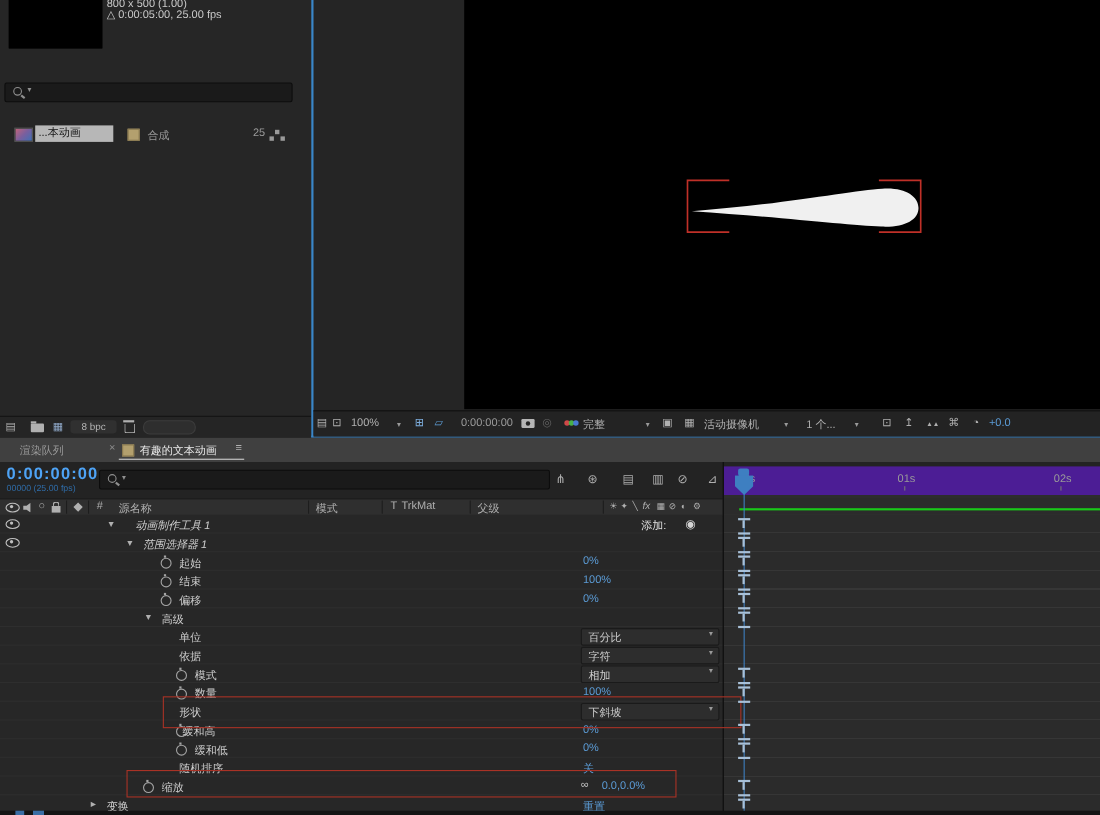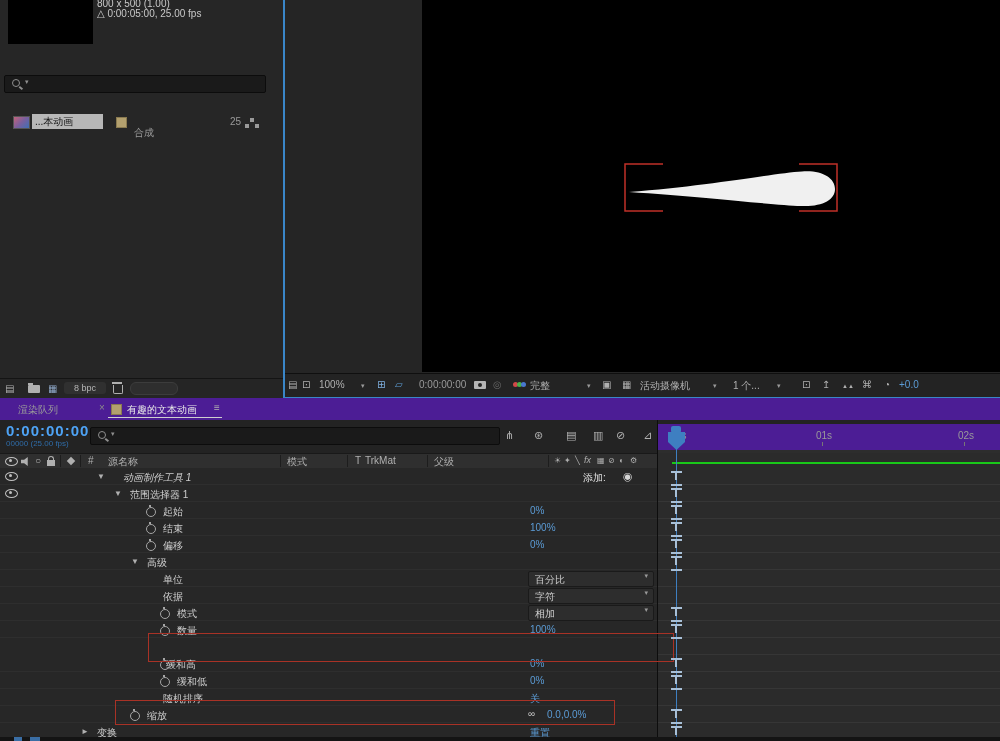--- a/index.html
+++ b/index.html
@@ -44,21 +44,21 @@
           border-left:2px solid #3a86c8;border-bottom:2px solid #3a86c8;}
   .comp-area{position:absolute;left:137px;top:0;width:578px;height:372px;background:#000;}
   .viewer-toolbar{position:absolute;left:0;top:373px;width:715px;height:23px;background:#232323;border-top:1px solid #0f0f0f;}
   .vt{position:absolute;top:5px;color:#b0b0b0;font-size:10px;}
   .vt-caret{color:#9a9a9a;font-size:7px;top:8px;}
   .icon-cam{position:absolute;top:7px;width:12px;height:8px;background:#b5b5b5;border-radius:1px;}
   .icon-cam::after{content:"";position:absolute;left:4px;top:2px;width:4px;height:4px;border-radius:50%;background:#232323;}
   .rgb-dot{position:absolute;top:8px;width:5px;height:5px;border-radius:50%;}
   
   .timeline{position:absolute;left:0;top:398px;width:1000px;height:343px;background:#262626;}
-  .tl-tabs{position:absolute;left:0;top:0;width:1000px;height:22px;background:#4c1d95;border-bottom:1px solid #101010;}
+  .tl-tabs{position:absolute;left:0;top:0;width:1000px;height:22px;background:#404040;border-bottom:1px solid #101010;}
   .tab-underline{position:absolute;left:108px;top:19px;width:114px;height:1px;background:#cfcfcf;}
   .tl-toolbar{position:absolute;left:0;top:22px;width:1000px;height:33px;background:#232323;}
   .tl-timecode{position:absolute;left:6px;top:2px;font-size:15px;font-weight:bold;color:#4ea3f5;letter-spacing:1px;}
   .tl-timecode-sub{position:absolute;left:6px;top:19px;font-size:8px;color:#2f6ca8;}
   .tl-search{position:absolute;left:90px;top:7px;width:408px;height:16px;background:#1a1a1a;border:1px solid #0c0c0c;border-radius:2px;}
   .tlt-ic{position:absolute;top:9px;color:#b0b0b0;font-size:11px;}
   .tl-header{position:absolute;left:0;top:55px;width:657px;height:15px;background:#2f2f2f;
              border-top:1px solid #191919;border-bottom:1px solid #191919;color:#b0b0b0;}
   .hdr-sep{position:absolute;top:1px;width:1px;height:12px;background:#1d1d1d;}
   .icon-eye{position:absolute;left:5px;top:5px;width:11px;height:7px;border:1px solid #c0c0c0;border-radius:50%;}
@@ -113,21 +113,21 @@
     <div class="proj-search">
       <span class="mag"></span>
       <span class="mag-caret">▾</span>
     </div>
 
 
     <div class="proj-row">
       <span class="comp-thumb-ic"></span>
       <span class="proj-name-sel">...本动画</span>
       <span class="label-swatch" style="left:116px;top:3px"></span>
-      <span class="abs" style="left:134px;top:12px;color:#9a9a9a">合成</span>
+      <span class="abs" style="left:134px;top:2px;color:#9a9a9a">合成</span>
       <span class="abs" style="left:230px;top:2px;color:#9a9a9a">25</span>
       <span class="usage-ic"></span>
     </div>
 
     <div class="proj-toolbar">
       <span class="tb-glyph" style="left:5px;top:4px">▤</span>
       <span class="icon-folder" style="left:28px;top:6px"></span>
       <span class="tb-glyph" style="left:48px;top:4px;color:#8fa8c8">▦</span>
       <span class="bpc-btn">8 bpc</span>
       <span class="icon-trash" style="left:113px;top:6px"></span>
@@ -243,21 +243,21 @@
     <div class="tl-rows" id="tl-rows">
         <div class="tl-row" style="top: 0px;">
           <span class="icon-eye" style="top: 4px;"></span>
           <span class="twirl" style="left: 97px;">▼</span>
           <span class="tl-lbl" style="left: 123px; font-style: italic;">动画制作工具 1</span>
           <span class="tl-add"><span>添加:</span><span class="tl-add-ic">◉</span></span>
         </div>
         <div class="tl-row" style="top: 17px;">
           <span class="icon-eye" style="top: 4px;"></span>
           <span class="twirl" style="left: 114px;">▼</span>
-          <span class="tl-lbl" style="left: 130px;">范围选择器 1</span>
+          <span class="tl-lbl" style="left: 130px; font-style: italic;">范围选择器 1</span>
         </div>
         <div class="tl-row" style="top: 34px;">
           <span class="icon-stopwatch" style="left: 146px;"></span>
           <span class="tl-lbl" style="left: 163px;">起始</span>
           <span class="tl-val">0%</span>
         </div>
         <div class="tl-row" style="top: 51px;">
           <span class="icon-stopwatch" style="left: 146px;"></span>
           <span class="tl-lbl" style="left: 163px;">结束</span>
           <span class="tl-val">100%</span>
@@ -290,20 +290,27 @@
           <span class="tl-lbl" style="left: 177px;">模式</span>
           <span class="tl-dd">
             <span class="tl-dd-lbl">相加</span>
             <span class="tl-dd-caret">▾</span>
           </span>
         </div>
         <div class="tl-row" style="top: 153px;">
           <span class="icon-stopwatch" style="left: 160px;"></span>
           <span class="tl-lbl" style="left: 177px;">数量</span>
           <span class="tl-val">100%</span>
+        </div>
+        <div class="tl-row" style="top: 170px;">
+          <span class="tl-lbl" style="left: 163px;">形状</span>
+          <span class="tl-dd">
+            <span class="tl-dd-lbl">下斜坡</span>
+            <span class="tl-dd-caret">▾</span>
+          </span>
         </div>
         <div class="tl-row" style="top: 187px;">
           <span class="icon-stopwatch" style="left: 160px;"></span>
           <span class="tl-lbl" style="left: 166px;">缓和高</span>
           <span class="tl-val">0%</span>
         </div>
         <div class="tl-row" style="top: 204px;">
           <span class="icon-stopwatch" style="left: 160px;"></span>
           <span class="tl-lbl" style="left: 177px;">缓和低</span>
           <span class="tl-val">0%</span>

